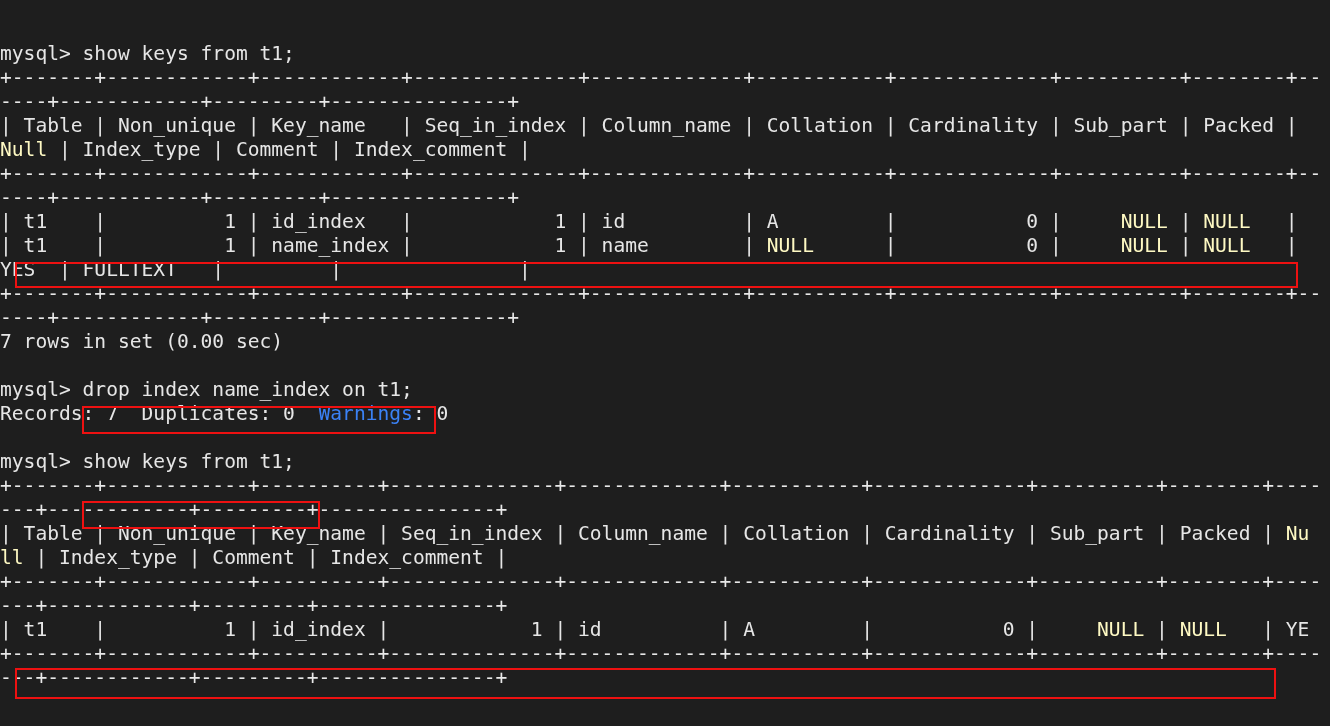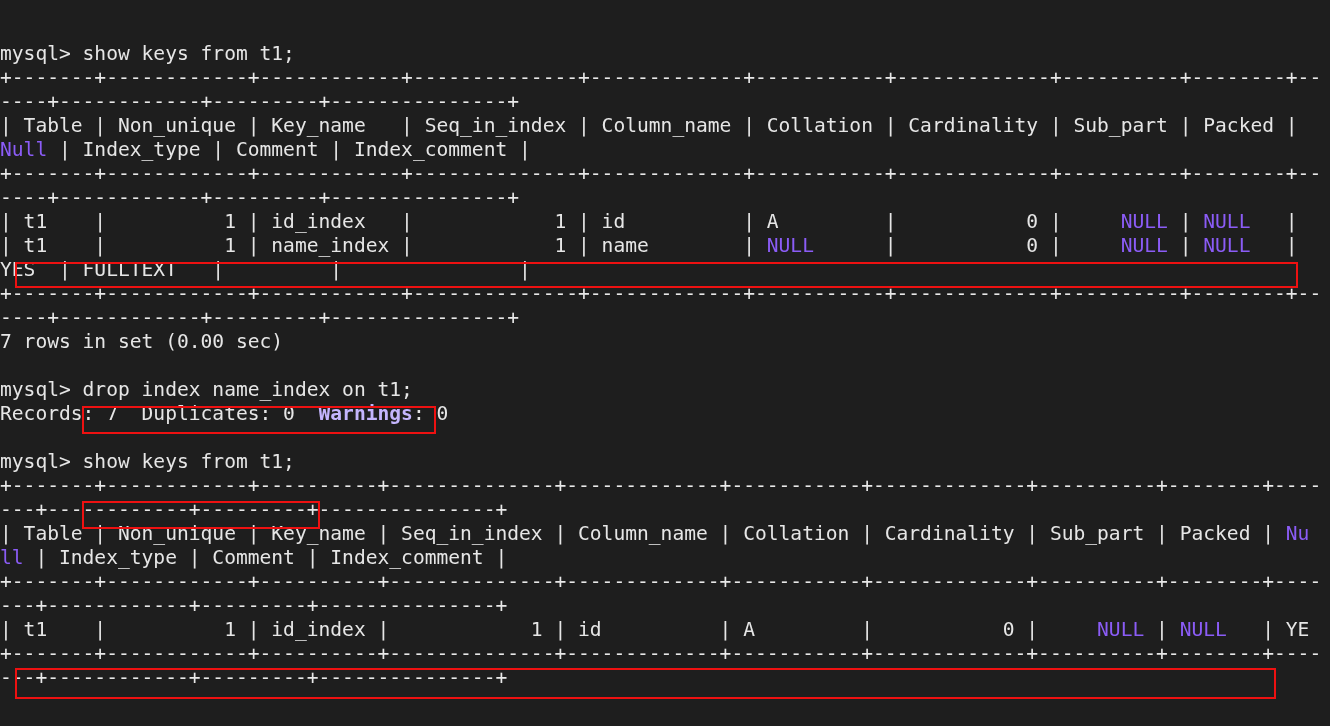--- a/index.html
+++ b/index.html
@@ -31,22 +31,22 @@
     position: absolute;
     left: 0;
     top: 6px;
     width: 1330px;
   }
   .line {
     height: 24px;
     white-space: pre;
     overflow: visible;
   }
-  .null { color: #8b5cf6; }
-  .warn { color: #c4b5fd; font-weight: bold; }
+  .null { color: #fef9c3; }
+  .warn { color: #3b82f6; }
   .sep  { color: #e8e8e8; }
 
   
   .redbox {
     position: absolute;
     border: 2px solid #ee1111;
     box-sizing: border-box;
     pointer-events: none;
     background: transparent;
   }

